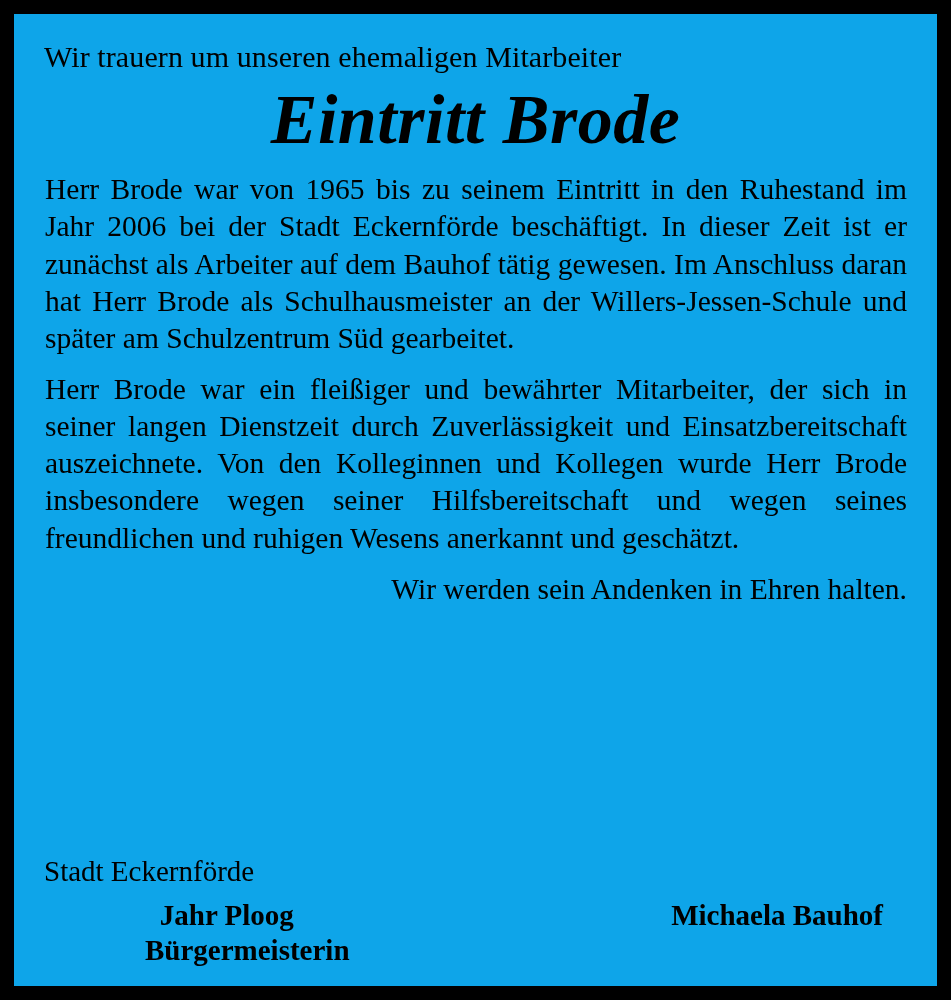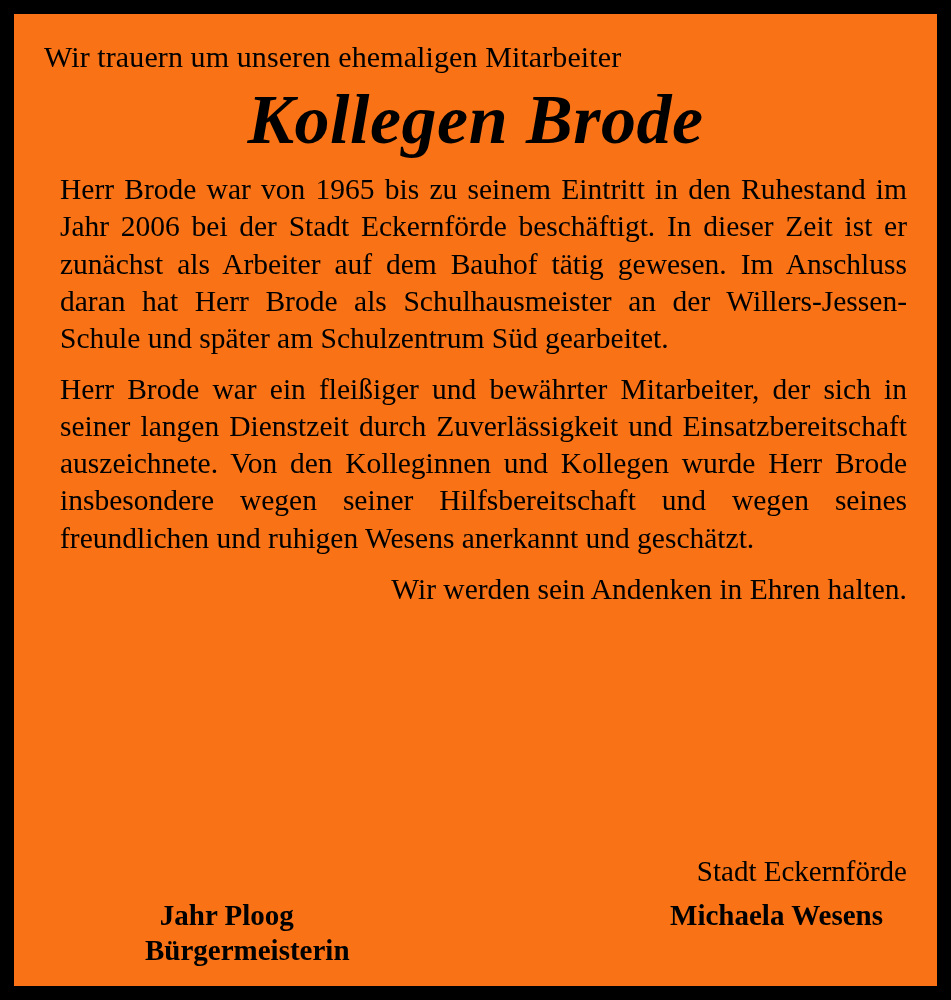--- a/index.html
+++ b/index.html
@@ -12,21 +12,21 @@
     height: 1000px;
     box-sizing: border-box;
     background: #000000;
     padding: 14px;
     font-family: "Liberation Serif", serif;
   }
   .notice {
     width: 100%;
     height: 100%;
     box-sizing: border-box;
-    background: #f97316;
+    background: #0ea5e9;
     padding: 26px 30px 18px 30px;
     display: flex;
     flex-direction: column;
     color: #000000;
   }
   .intro {
     font-size: 30px;
     line-height: 1.12;
     letter-spacing: 0.1px;
     margin-bottom: 6px;
@@ -38,29 +38,29 @@
     text-align: center;
     line-height: 1.08;
     margin: 2px 0 14px 0;
     letter-spacing: 0.5px;
   }
   .para {
     font-size: 29.5px;
     line-height: 1.26;
     text-align: justify;
     text-justify: inter-word;
-    margin: 0 0 14px 16px;
+    margin: 0 0 14px 1px;
     hyphens: manual;
   }
   .para.last {
     text-align: right;
     margin-bottom: 16px;
   }
   .org {
-    text-align: right;
+    text-align: left;
     font-size: 29px;
     margin-top: 4px;
     margin-bottom: 10px;
   }
   .signers {
     display: flex;
     justify-content: space-between;
     align-items: flex-start;
     font-weight: 700;
     padding: 0 14px 0 30px;
@@ -90,36 +90,36 @@
   }
 </style>
 </head>
 <body>
 
 <div class="page">
   <div class="notice">
 
     <div class="intro">Wir trauern um unseren ehemaligen Mitarbeiter</div>
 
-    <div class="name">Kollegen Brode</div>
+    <div class="name">Eintritt Brode</div>
 
     <p class="para">Herr Brode war von 1965 bis zu seinem Eintritt in den Ruhestand im Jahr 2006 bei der Stadt Eckernförde beschäftigt. In dieser Zeit ist er zunächst als Arbeiter auf dem Bauhof tätig gewesen. Im Anschluss daran hat Herr Brode als Schulhausmeister an der Willers-Jessen-Schule und später am Schulzentrum Süd gearbeitet.</p>
 
     <p class="para">Herr Brode war ein fleißiger und bewährter Mitarbeiter, der sich in seiner langen Dienstzeit durch Zuverlässigkeit und Einsatzbereitschaft auszeichnete. Von den Kolleginnen und Kollegen wurde Herr Brode insbesondere wegen seiner Hilfsbereitschaft und wegen seines freundlichen und ruhigen Wesens anerkannt und geschätzt.</p>
 
     <p class="para last">Wir werden sein Andenken in Ehren halten.</p>
 
     <div class="spacer"></div>
 
     <div class="org">Stadt Eckernförde</div>
 
     <div class="signers">
       <div class="signer left">
         <span class="sname">Jahr Ploog</span>
         <span class="srole">Bürgermeisterin</span>
       </div>
       <div class="signer right">
-        <span class="sname">Michaela Wesens</span>
+        <span class="sname">Michaela Bauhof</span>
       </div>
     </div>
 
   </div>
 </div>
 
 </body></html>

